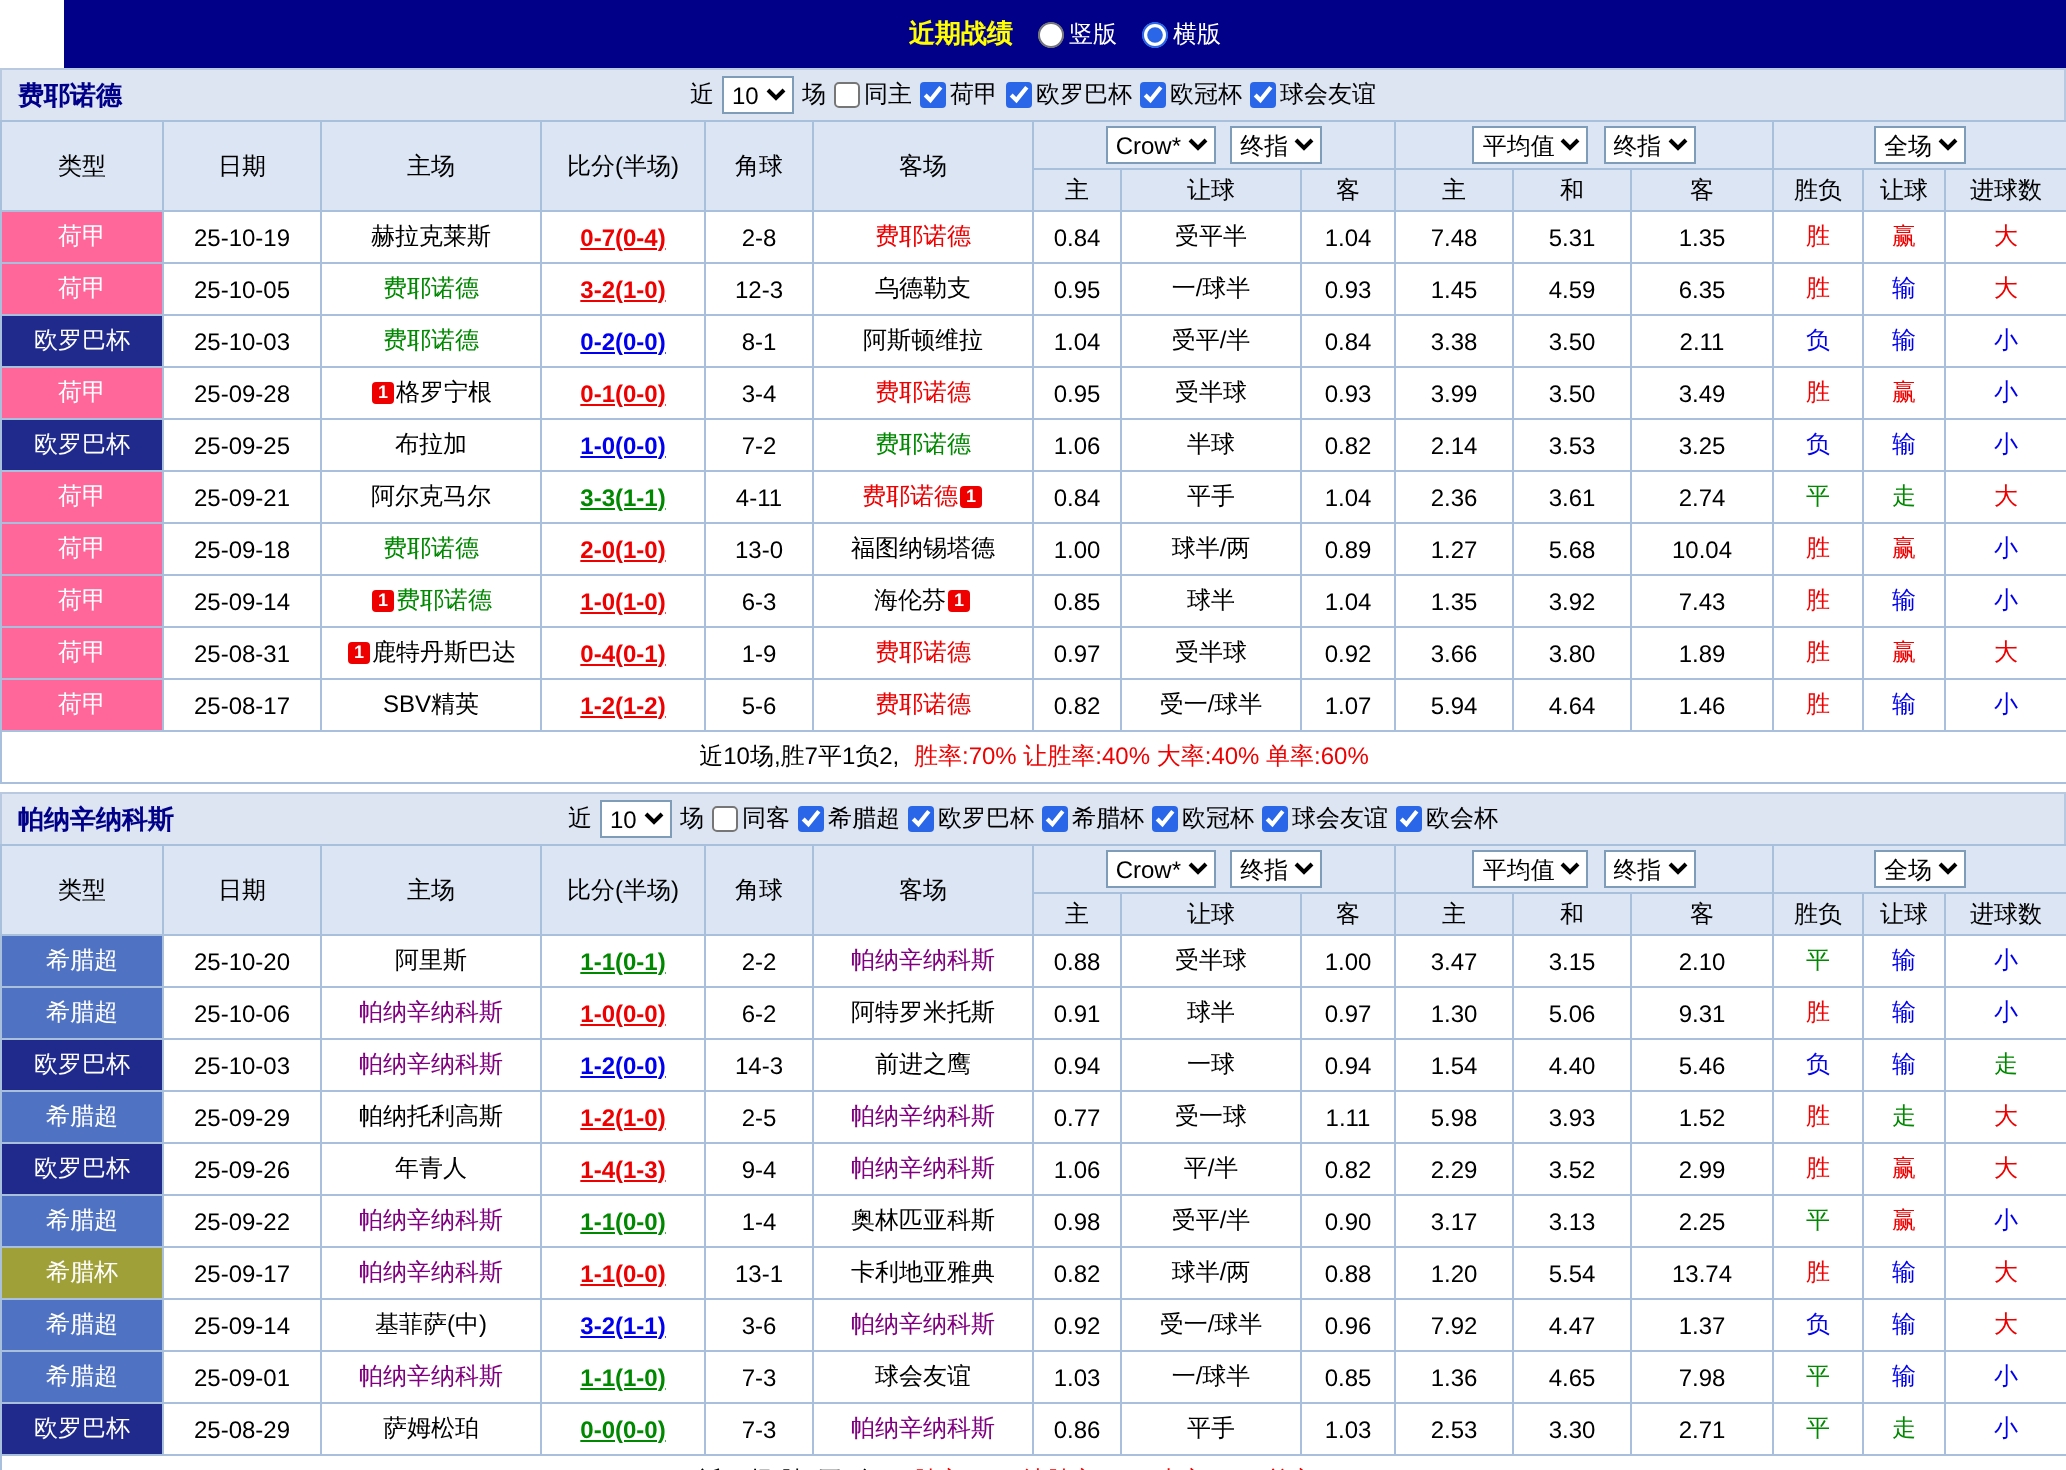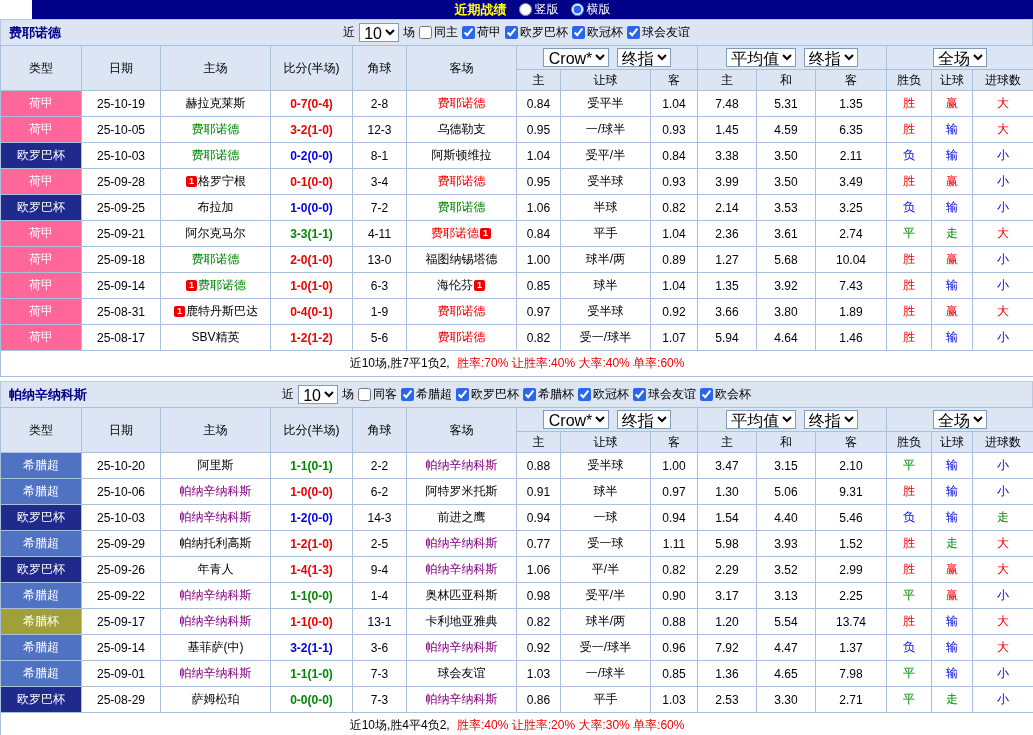--- a/index.html
+++ b/index.html
@@ -1,47 +1,47 @@
 <!DOCTYPE html>
 <html><head>
 <meta charset="utf-8">
 <style>
   html,body{margin:0;padding:0;background:#fff;}
   body{width:1033px;font-family:"Liberation Sans","DejaVu Sans",sans-serif;font-size:12px;color:#000;}
   
-  .topbar{height:19px;background:#000088;display:flex;align-items:center;justify-content:center;gap:12px;margin-left:32px;}
+  .topbar{height:34px;background:#000088;display:flex;align-items:center;justify-content:center;gap:12px;margin-left:32px;}
   .topbar .title{color:#ffff00;font-weight:bold;font-size:13px;}
   .topbar label{display:inline-flex;align-items:center;gap:3px;color:#ffffff;cursor:pointer;}
   input[type=radio],input[type=checkbox]{width:13px;height:13px;margin:0;accent-color:#2a66e8;}
   
   .secbar{height:25px;background:#dde5f3;border:1px solid #b9c9e0;border-bottom:none;position:relative;display:flex;align-items:center;}
   .secbar .team{position:absolute;left:8px;font-weight:bold;color:#000088;font-size:13px;}
   .filters{margin:0 auto;display:flex;align-items:center;gap:4px;}
   .filters .chk{display:inline-flex;align-items:center;gap:2px;cursor:pointer;}
   .checks{display:inline-flex;align-items:center;gap:4px;}
-  select{height:19px;font-size:16px;border:1px solid #7f9db9;background:#fff;padding:0;font-family:inherit;text-align:right;}
+  select{height:19px;font-size:12px;border:1px solid #7f9db9;background:#fff;padding:0;font-family:inherit;}
   
   table{border-collapse:collapse;table-layout:fixed;width:1033px;}
   th,td{border:1px solid #a9c0dd;text-align:center;padding:0;white-space:nowrap;overflow:hidden;font-weight:normal;}
   thead th{background:#dbe5f3;}
   tr.hrow1 th{height:23px;}
   tr.hrow2 th{height:20px;}
   tbody td{height:25px;background:#fff;}
   .selcell select{margin:0 2px;}
   
   .lg-nl{background:#ff6699 !important;color:#fff;}
   .lg-el{background:#1f2a8c !important;color:#fff;}
   .lg-gs{background:#4f72c2 !important;color:#fff;}
   .lg-gc{background:#a0a038 !important;color:#fff;}
   
   .red{color:#ee0000;}
   .blue{color:#0000ee;}
   .green{color:#008800;}
   .purple{color:#800080;}
-  .score{font-weight:bold;}
+  .score{font-weight:bold;text-decoration:underline;}
   .badge{display:inline-block;background:#ee0000;color:#fff !important;font-size:9px;line-height:11px;width:11px;height:11px;border-radius:2px;margin:0 1px;vertical-align:middle;font-weight:bold;}
   .sumrow td{height:25px;margin-top:36px;}
   .sum-black{color:#000;}
   .sum-red{color:#ee0000;margin-left:4px;}
   .section2{margin-top:4px;}
 </style>
 </head>
 <body>
 
 <div class="topbar">

